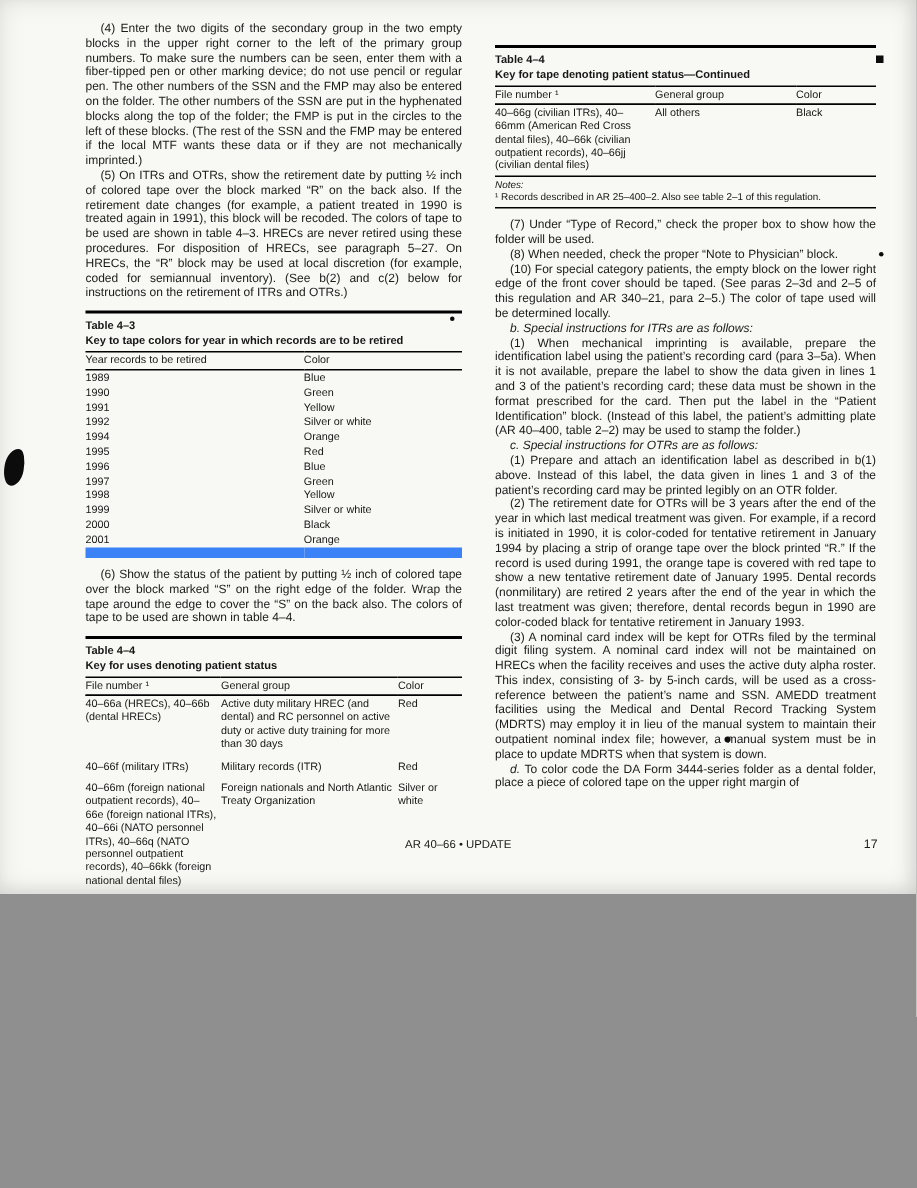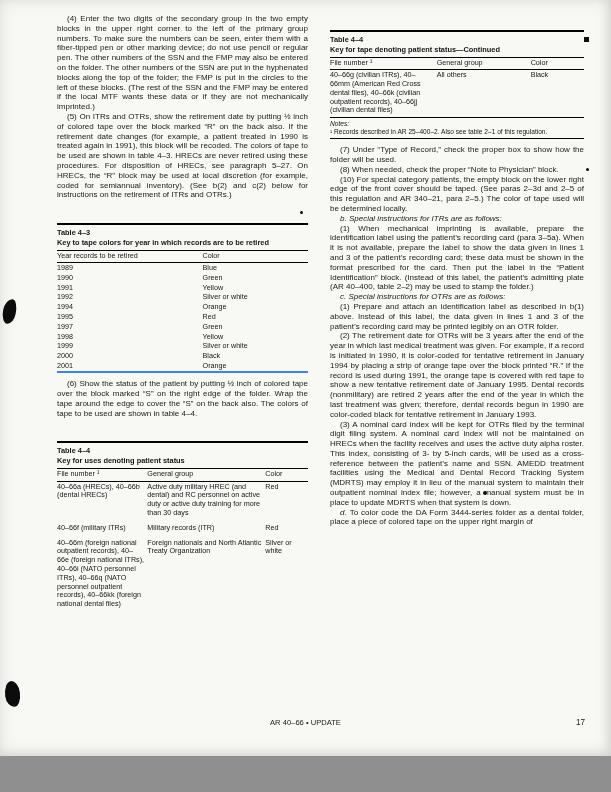--- a/index.html
+++ b/index.html
@@ -1,46 +1,46 @@
 <!DOCTYPE html>
 <html><head>
 <meta charset="utf-8">
 <style>
   * { box-sizing: border-box; }
   html,body { margin:0; padding:0; }
   body { background:#8f8f8f; display:flex; justify-content:center; font-family:"Liberation Sans", sans-serif; }
   .page {
-    position:relative; width:611px; height:756px; background:#f8f8f4;
+    position:relative; width:611px; height:596px; background:#f8f8f4;
     color:#161616; overflow:hidden;
     box-shadow: inset 0 0 18px rgba(0,0,0,0.10), inset -4px -3px 10px rgba(0,0,0,0.08);
   }
   .col { position:absolute; }
   .col-left  { left:57px;  top:14px; width:251px; }
   .col-right { left:330px; top:30px; width:254px; }
 
   .para {
     margin:0; font-size:8px; line-height:9.8px; text-align:justify;
     text-indent:10px; color:#1a1a1a;
   }
   .para.italic { font-style:italic; }
   .marker { font-style:italic; margin-right:3px; }
 
   
-  .tbl { margin-top:23px; margin-bottom:6px; }
+  .tbl { margin-top:7px; margin-bottom:6px; }
   .tbl-head { border-top:2.2px solid #000; padding-top:2.5px; }
   .tbl-number  { font-weight:700; font-size:7.4px; line-height:9px; }
   .tbl-caption { font-weight:700; font-size:7.4px; line-height:9px; margin:1px 0 3px 0; }
   .tbl table { width:100%; border-collapse:collapse; font-size:7.2px; line-height:8.8px; table-layout:fixed; }
   .tbl th {
     font-weight:400; text-align:left; padding:1.5px 2px 1.5px 0;
     border-top:1px solid #000; border-bottom:1px solid #000; font-size:7.2px;
   }
   .tbl td { vertical-align:top; padding:1px 3px 1px 0; }
   .t43 td { padding:0.5px 3px 0.5px 0; }
-  .t43 { border-bottom:2px solid #3b82f6; }
+  .t43 { border-bottom:7px solid #3b82f6; }
   .t44 td { padding-bottom:5px; }
   .tbl-notes {
     border-top:1px solid #000; border-bottom:1px solid #000;
     margin-top:1px; padding:1.5px 0 2px 0; font-size:6.6px; line-height:8.2px;
   }
   .notes-label { font-style:italic; display:block; }
 
   
   .footer-center { position:absolute; bottom:29px; left:0; right:0; text-align:center; font-size:7.6px; color:#1a1a1a; }
   .footer-page   { position:absolute; bottom:29px; right:26px; font-size:8.2px; color:#1a1a1a; }
@@ -105,20 +105,24 @@
             </tr>
           <tr>
               <td>1994</td>
               <td>Orange</td>
             </tr>
           <tr>
               <td>1995</td>
               <td>Red</td>
             </tr>
           <tr>
+              <td>1996</td>
+              <td>Blue</td>
+            </tr>
+          <tr>
               <td>1997</td>
               <td>Green</td>
             </tr>
           <tr>
               <td>1998</td>
               <td>Yellow</td>
             </tr>
           <tr>
               <td>1999</td>
               <td>Silver or white</td>

